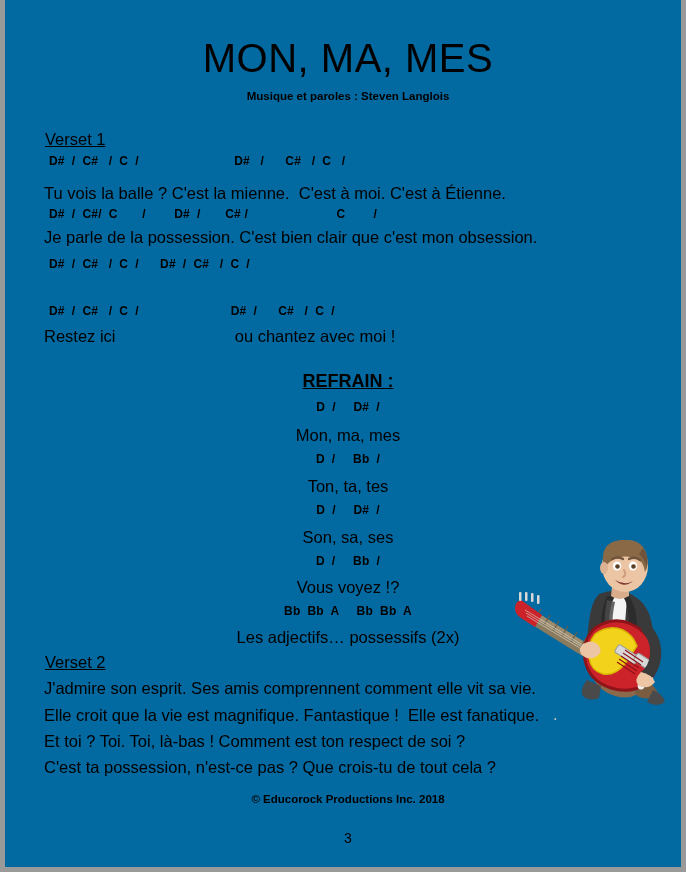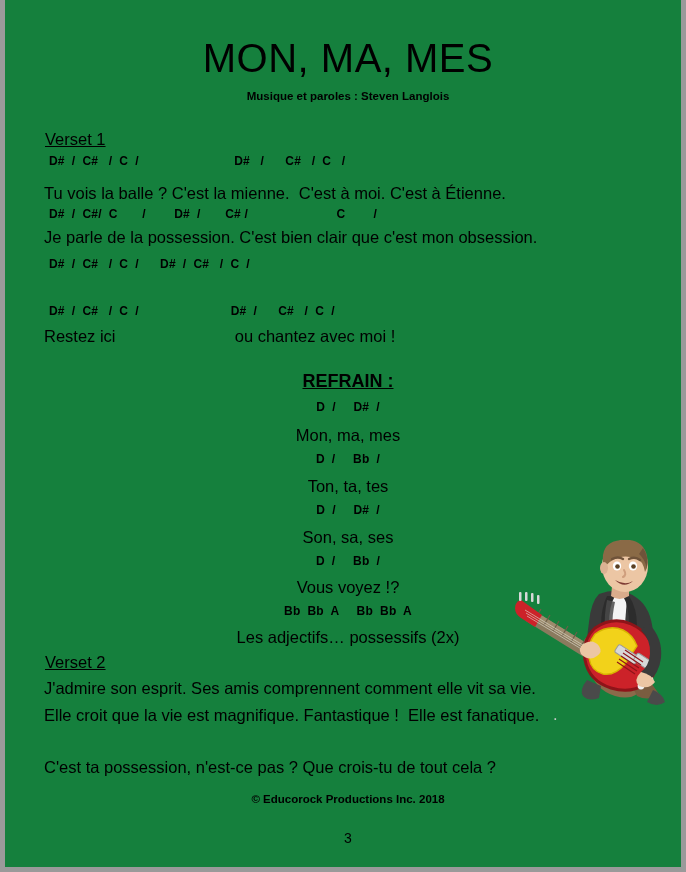--- a/index.html
+++ b/index.html
@@ -11,21 +11,21 @@
     width: 686px;
     height: 872px;
     font-family: "Liberation Sans", sans-serif;
     color: #000000;
     overflow: hidden;
   }
   #page {
     position: relative;
     width: 686px;
     height: 872px;
-    background: #15803d;
+    background: #0369a1;
     box-sizing: border-box;
     border-left: 5px solid #9a9a9a;
     border-right: 5px solid #9a9a9a;
     border-bottom: 5px solid #9a9a9a;
     border-top: 0;
   }
   #sheet {
     position: absolute;
     left: 0; top: 0;
     width: 686px;
@@ -162,20 +162,21 @@
     <div class="ctr lyric" style="top:578px;">Vous voyez !?</div>
 
     <div class="ctr chord" style="top:604px;">Bb  Bb  A     Bb  Bb  A</div>
     <div class="ctr lyric" style="top:628px;">Les adjectifs… possessifs (2x)</div>
 
     <div class="ln section-head" style="left:40px; top:654px;">Verset 2</div>
 
     <div class="ln lyric" style="left:39px; top:707px;">Elle croit que la vie est magnifique. Fantastique !  Elle est fanatique.</div>
     <div class="ln lyric" style="left:39px; top:680px;">J'admire son esprit. Ses amis comprennent comment elle vit sa vie.</div>
     <div class="smudge" style="left:548px; top:705px;">.</div>
+    <div class="ln lyric" style="left:39px; top:733px;">Et toi ? Toi. Toi, là-bas ! Comment est ton respect de soi ?</div>
     <div class="ln lyric" style="left:39px; top:759px;">C'est ta possession, n'est-ce pas ? Que crois-tu de tout cela ?</div>
 
     <div class="footer-copy" style="top:793px;">© Educorock Productions Inc. 2018</div>
     <div class="page-num" style="top:830px;">3</div>
 
     <svg id="guitarist" viewBox="0 0 180 175">
 
       <path d="M86 128 q6 22 26 28 q14 4 22 -2 l-4 -12 q-16 4 -26 -6 q-8 -8 -8 -14 z" fill="#8a6a4a"></path>
       <path d="M124 136 q12 6 22 4 l10 14 q-10 8 -22 2 z" fill="#7a5d40"></path>
 

